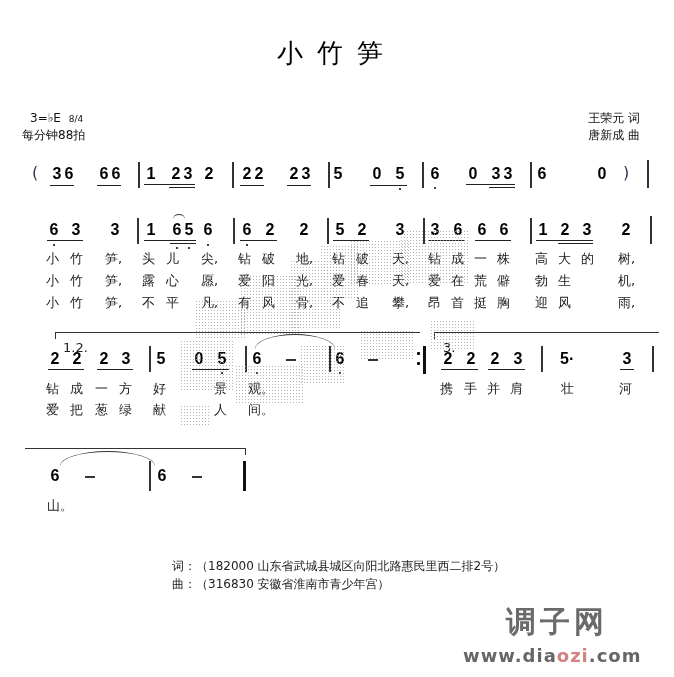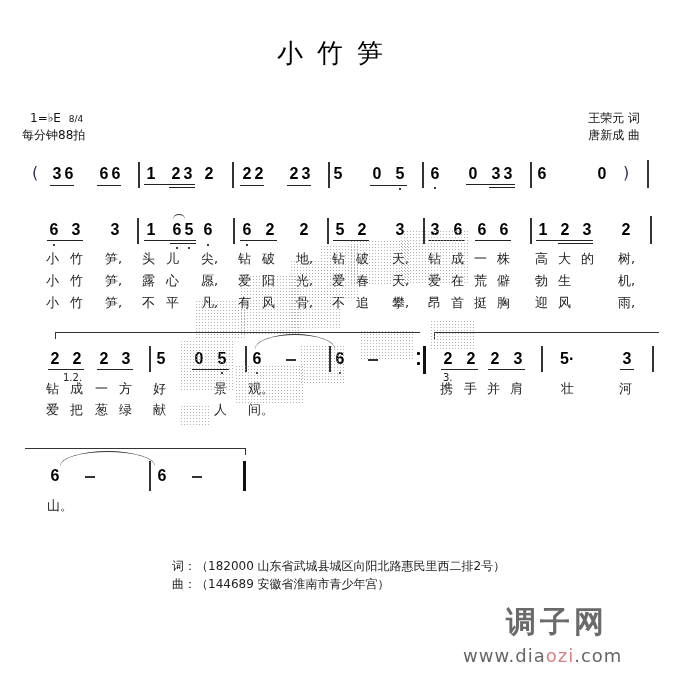--- a/index.html
+++ b/index.html
@@ -10,34 +10,34 @@
   .note{position:absolute;font-family:"Liberation Sans","DejaVu Sans",sans-serif;font-weight:bold;font-size:16px;color:#000;width:14px;text-align:center;}
   .ul{position:absolute;height:0;border-top:1.6px solid #222;}
   .dot{position:absolute;width:2px;height:2px;background:#000;border-radius:1px;}
   .bar{position:absolute;width:1.6px;background:#333;}
   .bar.thick{width:3px;background:#111;}
   .lyr{position:absolute;font-size:13px;color:#222;}
   .dash{position:absolute;height:1.6px;width:10px;background:#333;}
   .paren{position:absolute;font-size:16px;color:#335;}
   .volta{position:absolute;border-top:1.6px solid #333;border-left:1.6px solid #333;height:6px;}
   .volta.r{border-left:none;border-right:1.6px solid #333;}
-  .vnum{position:absolute;font-size:10px;color:#222;margin-top:32px;}
+  .vnum{position:absolute;font-size:13px;color:#222;}
   .slur2{position:absolute;border-top:1.4px solid #333;border-radius:50%/100% 100% 0 0;}
   .credit{font-size:12px;color:#222;line-height:18px;}
   .brand{font-size:30px;font-weight:bold;color:#6a6a6a;letter-spacing:4px;}
-  .site{font-size:18px;font-weight:normal;color:#666;letter-spacing:1px;}
+  .site{font-size:18px;font-weight:bold;color:#666;letter-spacing:1px;}
   .site .red{color:#c0504d;opacity:.7;}
   .wm{position:absolute;background-image:radial-gradient(#9a9a9a 0.6px, transparent 0.8px);background-size:3px 3px;opacity:.75;}
 </style>
 </head>
 <body>
 
 <div class="abs title">小竹笋</div>
 <div class="abs meta" style="left:30px;top:110px;">
-  <span>1=♭E</span>
+  <span>3=♭E</span>
   <span style="font-size:9px;margin-left:4px;">8/4</span>
 </div>
 <div class="abs meta" style="left:22px;top:127px;">每分钟88拍</div>
 <div class="abs meta" style="right:34px;top:110px;text-align:right;">王荣元 词</div>
 <div class="abs meta" style="right:34px;top:127px;text-align:right;">唐新成 曲</div>
 
 <div>
   <span class="paren" style="left:32px;top:163px;">(</span>
   <span class="note" style="left:50px;top:165px;">3</span>
   <span class="note" style="left:62px;top:165px;">6</span>
@@ -294,18 +294,18 @@
   <div class="wm" style="left:400px;top:230px;width:70px;height:55px;"></div>
   <div class="wm" style="left:180px;top:340px;width:55px;height:50px;"></div>
   <div class="wm" style="left:235px;top:365px;width:70px;height:40px;"></div>
   <div class="wm" style="left:300px;top:345px;width:45px;height:40px;"></div>
   <div class="wm" style="left:360px;top:330px;width:55px;height:30px;"></div>
   <div class="wm" style="left:430px;top:320px;width:45px;height:30px;"></div>
   <div class="wm" style="left:180px;top:405px;width:30px;height:20px;"></div>
 </div>
 
 <div class="abs credit" style="left:172px;top:557px;">词：（182000 山东省武城县城区向阳北路惠民里西二排2号）</div>
-<div class="abs credit" style="left:172px;top:575px;">曲：（144689 安徽省淮南市青少年宫）</div>
+<div class="abs credit" style="left:172px;top:575px;">曲：（316830 安徽省淮南市青少年宫）</div>
 
 <div class="abs brand" style="left:506px;top:602px;">调子网</div>
 <div class="abs site" style="left:463px;top:645px;">
   <span>www.dia</span><span class="red">ozi</span><span>.com</span>
 </div>
 
 </body></html>

